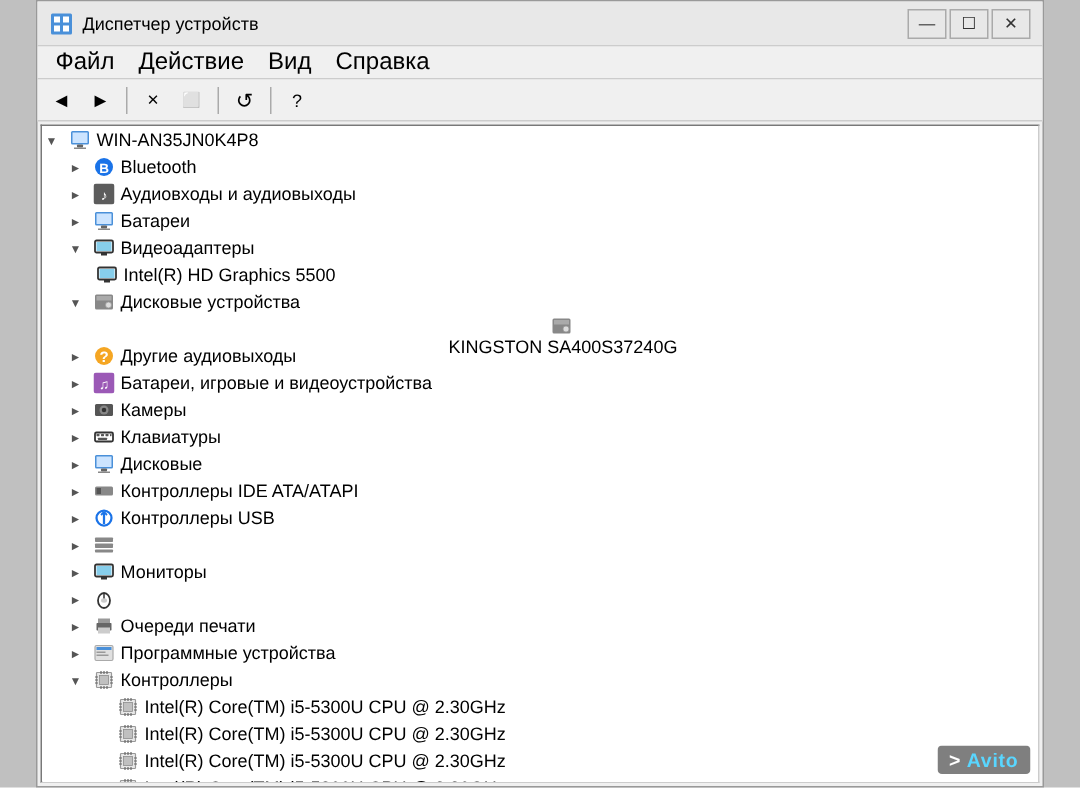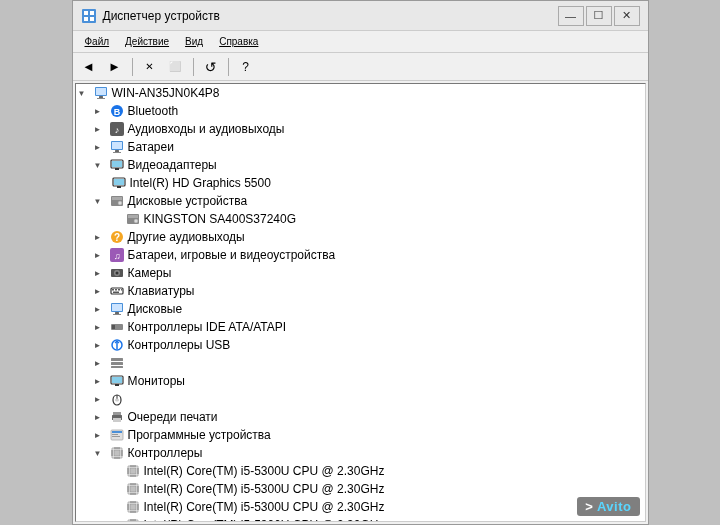--- a/index.html
+++ b/index.html
@@ -8,21 +8,21 @@
       font-size: 12px;
       background: #c0c0c0;
       display: flex;
       justify-content: center;
       align-items: center;
       width: 720px;
       height: 525px;
       overflow: hidden;
     }
     .window {
-      width: 577px;
+      width: 672px;
       height: 525px;
       background: #f0f0f0;
       border: 1px solid #999;
       display: flex;
       flex-direction: column;
       position: relative;
     }
     .title-bar {
       background: #e8e8e8;
       height: 30px;
@@ -65,24 +65,23 @@
     .menubar {
       display: flex;
       align-items: center;
       background: #f0f0f0;
       height: 22px;
       border-bottom: 1px solid #ccc;
       padding: 0 4px;
     }
     .menu-item {
       padding: 2px 8px;
-      font-size: 10px;
+      font-size: 16px;
       cursor: pointer;
       color: #000;
-      text-decoration: underline;
     }
     .toolbar {
       display: flex;
       align-items: center;
       background: #f0f0f0;
       height: 28px;
       border-bottom: 1px solid #ccc;
       padding: 0 4px;
       gap: 2px;
     }
@@ -259,21 +258,21 @@
           <span style="width: 14px; min-width: 14px; font-size: 8px; color: rgb(85, 85, 85); margin-right: 1px; cursor: pointer;">▼</span>
           <span style="width: 16px; min-width: 16px; height: 16px; margin-right: 3px; display: flex; align-items: center; justify-content: center;">
             <svg width="14" height="14" viewBox="0 0 14 14">
               <rect x="1" y="2" width="12" height="10" rx="1" fill="#888"></rect>
               <rect x="2" y="3" width="10" height="3" fill="#aaa"></rect>
               <circle cx="10" cy="9" r="2" fill="#ddd" stroke="#999" stroke-width="0.5"></circle>
             </svg>
           </span>
           <span class="item-text">Дисковые устройства</span>
         </div>
-        <div class="tree-item" style="padding-left: 34px;">
+        <div class="tree-item" style="padding-left: 34px; flex-direction: column;">
           <span style="width: 14px; min-width: 14px; font-size: 8px; color: rgb(85, 85, 85); margin-right: 1px; cursor: default;"></span>
           <span style="width: 16px; min-width: 16px; height: 16px; margin-right: 3px; display: flex; align-items: center; justify-content: center;">
             <svg width="14" height="14" viewBox="0 0 14 14">
               <rect x="1" y="2" width="12" height="10" rx="1" fill="#888"></rect>
               <rect x="2" y="3" width="10" height="3" fill="#aaa"></rect>
               <circle cx="10" cy="9" r="2" fill="#ddd" stroke="#999" stroke-width="0.5"></circle>
             </svg>
           </span>
           <span class="item-text">KINGSTON SA400S37240G</span>
         </div>

